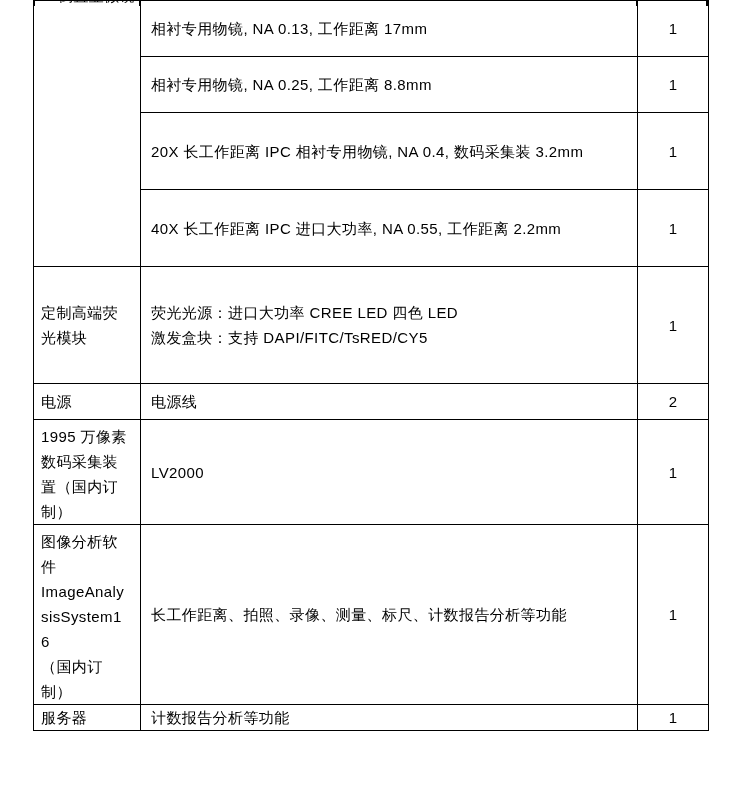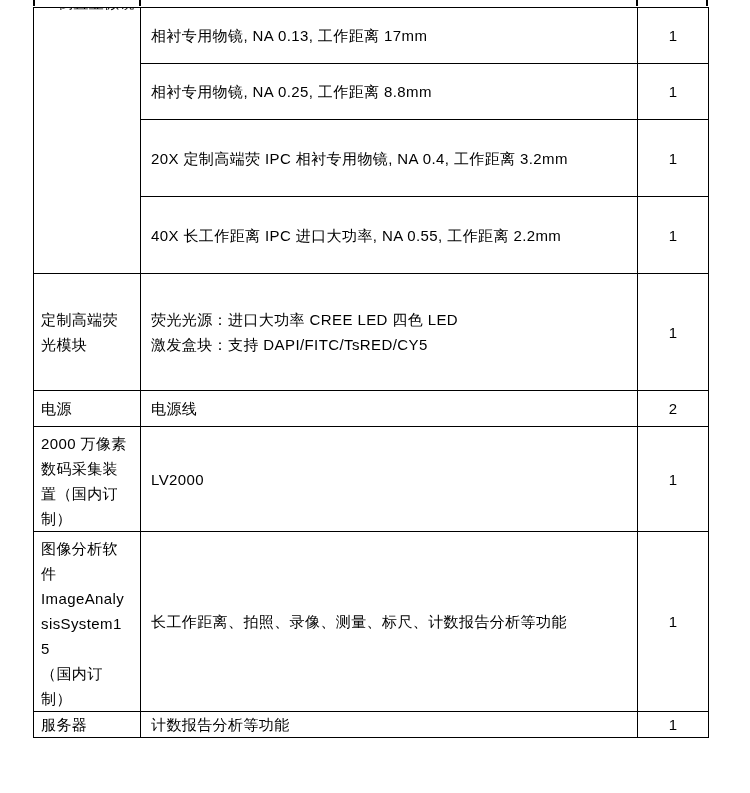--- a/index.html
+++ b/index.html
@@ -11,21 +11,21 @@
     width: 750px;
     height: 793px;
     position: relative;
     overflow: hidden;
     font-family: "Liberation Sans", sans-serif;
     color: #000000;
   }
   .table-wrap {
     position: absolute;
     left: 33px;
-    top: 7px;
+    top: 0;
   }
   table.spec {
     border-collapse: collapse;
     table-layout: fixed;
     width: 675px;
   }
   table.spec td {
     border: 1.5px solid #000000;
     font-size: 15px;
     letter-spacing: 0.4px;
@@ -96,54 +96,54 @@
           <span class="clipped-label">倒置显微镜</span>
         </td>
         <td class="desc">相衬专用物镜, NA 0.13, 工作距离 17mm</td>
         <td class="qty">1</td>
       </tr>
       <tr style="height:56px">
         <td class="desc">相衬专用物镜, NA 0.25, 工作距离 8.8mm</td>
         <td class="qty">1</td>
       </tr>
       <tr style="height:77px">
-        <td class="desc">20X 定制高端荧 IPC 相衬专用物镜, NA 0.4, 工作距离 3.2mm</td>
+        <td class="desc">20X 长工作距离 IPC 相衬专用物镜, NA 0.4, 数码采集装 3.2mm</td>
         <td class="qty">1</td>
       </tr>
       <tr style="height:77px">
         <td class="desc">40X 长工作距离 IPC 进口大功率, NA 0.55, 工作距离 2.2mm</td>
         <td class="qty">1</td>
       </tr>
 
       <tr style="height:117px">
         <td class="cat">定制高端荧
 光模块</td>
         <td class="desc">荧光光源：进口大功率 CREE LED 四色 LED
 激发盒块：支持 DAPI/FITC/TsRED/CY5</td>
         <td class="qty">1</td>
       </tr>
       <tr style="height:36px">
         <td class="cat">电源</td>
         <td class="desc">电源线</td>
         <td class="qty">2</td>
       </tr>
       <tr style="height:99px">
-        <td class="cat cat-top">2000 万像素
+        <td class="cat cat-top">1995 万像素
 数码采集装
 置（国内订
 制）</td>
         <td class="desc">LV2000</td>
         <td class="qty">1</td>
       </tr>
       <tr style="height:178px">
         <td class="cat cat-top">图像分析软
 件
 ImageAnaly
 sisSystem1
-5
+6
 （国内订
 制）</td>
         <td class="desc">长工作距离、拍照、录像、测量、标尺、计数报告分析等功能</td>
         <td class="qty">1</td>
       </tr>
       <tr style="height:26px">
         <td class="cat">服务器</td>
         <td class="desc">计数报告分析等功能</td>
         <td class="qty">1</td>
       </tr>

